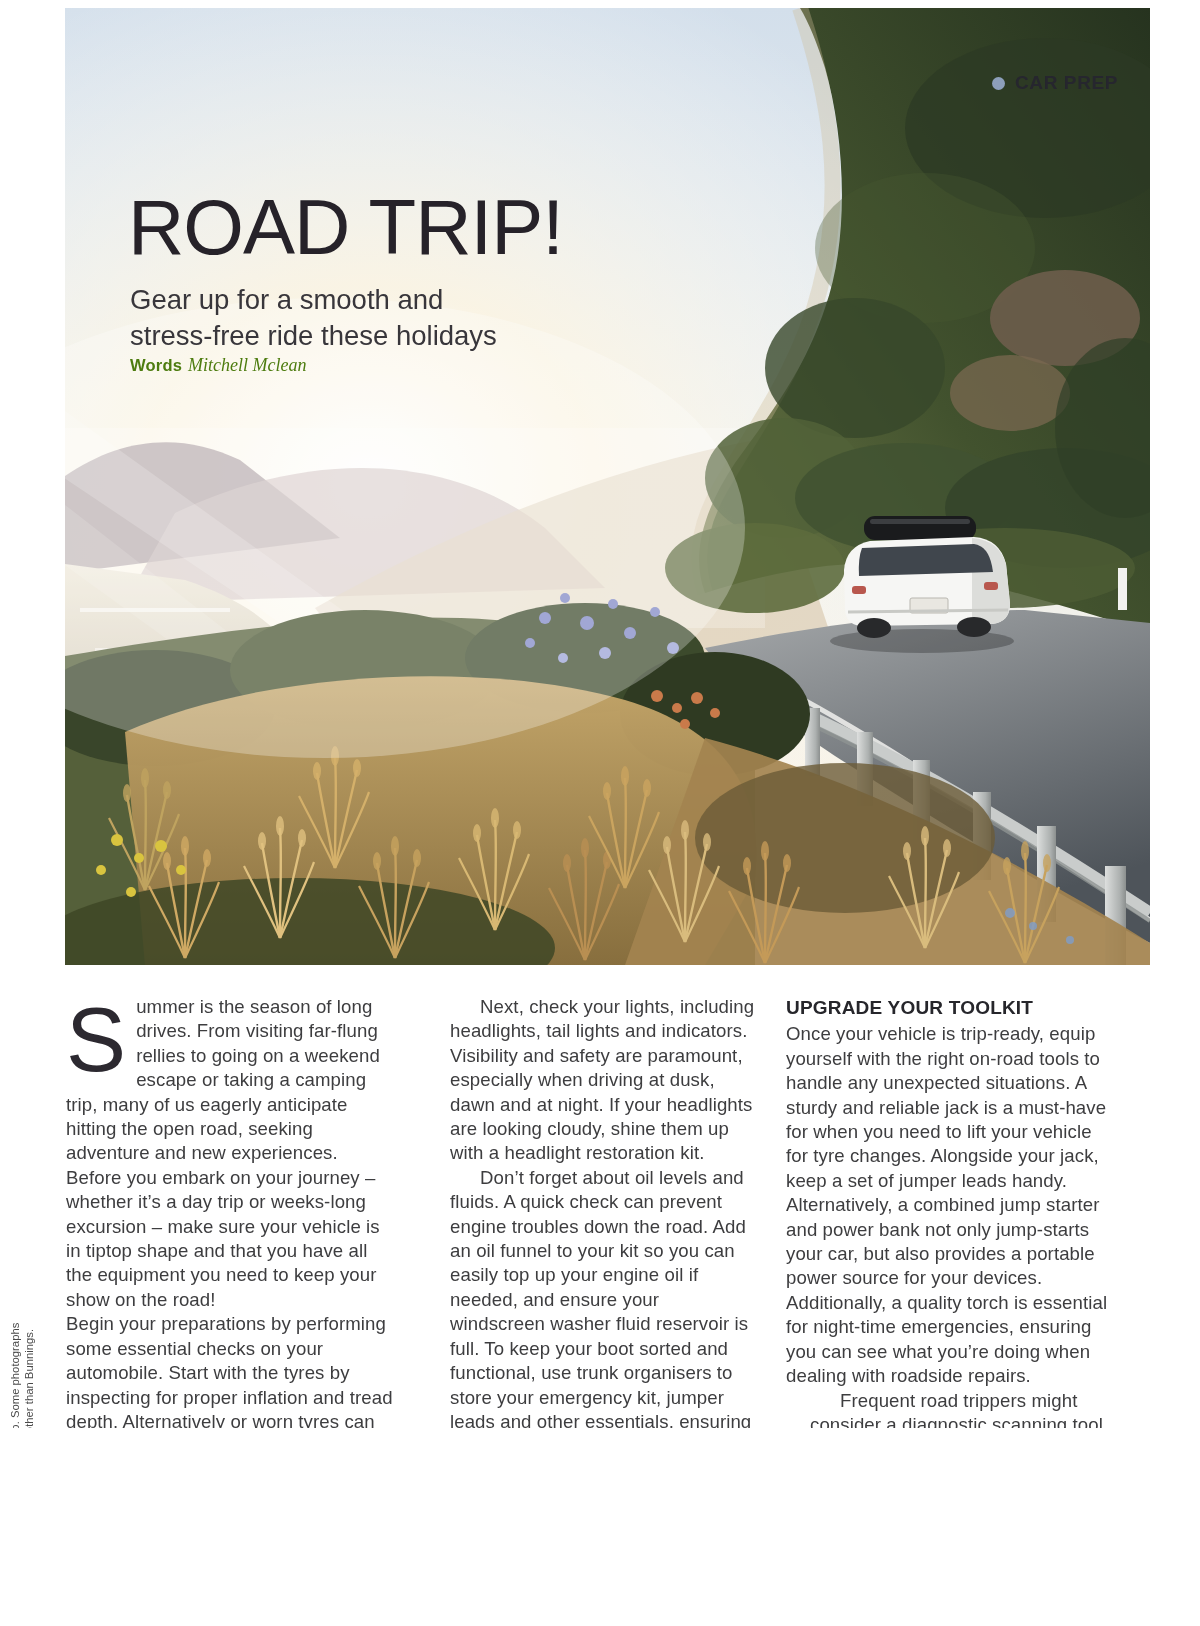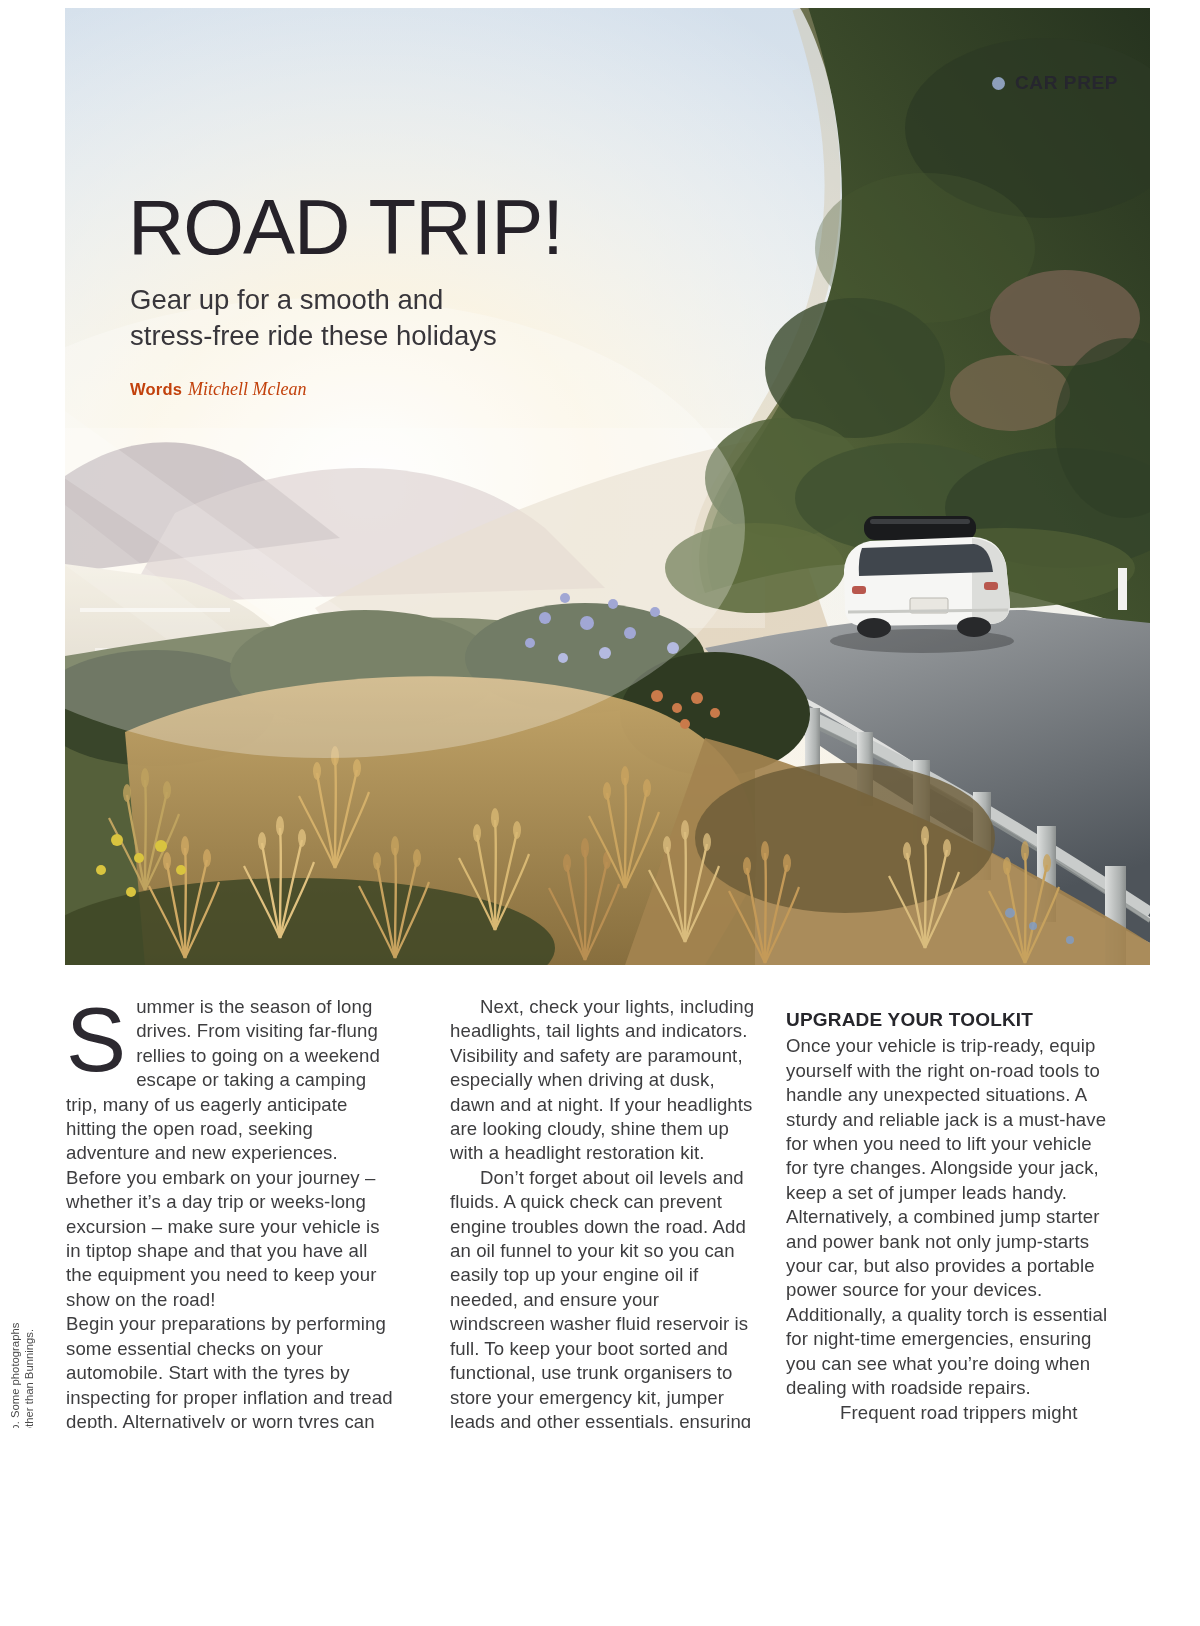--- a/index.html
+++ b/index.html
@@ -12,31 +12,31 @@
 
   
   .kicker{position:absolute;top:72px;left:0;width:1118px;text-align:right;
           font-size:19px;font-weight:700;letter-spacing:.6px;color:#26262e;}
   .kicker .dot{display:inline-block;width:13px;height:13px;border-radius:50%;
                background:#8d9fbb;margin-right:10px;vertical-align:-1px;}
   .hero-title{position:absolute;left:128px;top:182px;font-size:78px;font-weight:300;
               letter-spacing:-1px;color:#262229;}
   .hero-sub{position:absolute;left:130px;top:282px;font-size:27.5px;line-height:36px;
             font-weight:400;color:#38363b;}
-  .byline{position:absolute;left:130px;top:355px;font-size:16.5px;color:#c2410c;margin-top:24px;}
+  .byline{position:absolute;left:130px;top:355px;font-size:16.5px;color:#4d7c0f;}
   .byline .w{font-weight:600;letter-spacing:.2px;}
   .byline .a{font-family:"Liberation Serif",serif;font-style:italic;font-size:18px;margin-left:6px;}
 
   
   .cols{position:absolute;left:66px;top:995px;width:1070px;display:flex;gap:30px;}
   .col{width:330px;font-size:18.6px;line-height:24.4px;letter-spacing:.1px;color:#3d3d3f;}
   .col p{margin:0;}
   .col p.indent{text-indent:30px;margin-left:24px;}
   .col h3{margin:25px 0 2px 0;font-size:19px;font-weight:700;letter-spacing:.2px;color:#26262b;}
-  .col h3.first{margin-top:13px;}
+  .col h3.first{margin-top:1px;}
   .dropcap{float:left;font-size:90px;line-height:74px;padding:8px 10px 0 0;font-weight:400;color:#2c2930;}
   .end-arrow{color:#a9bbd0;font-size:15px;margin-left:6px;}
 
   
   .credit{position:absolute;left:8px;top:1592px;width:340px;
           transform:rotate(-90deg);transform-origin:0 0;
           font-size:11.3px;line-height:14px;color:#4a4a4a;}
   .credit b{font-weight:700;}
 
   

